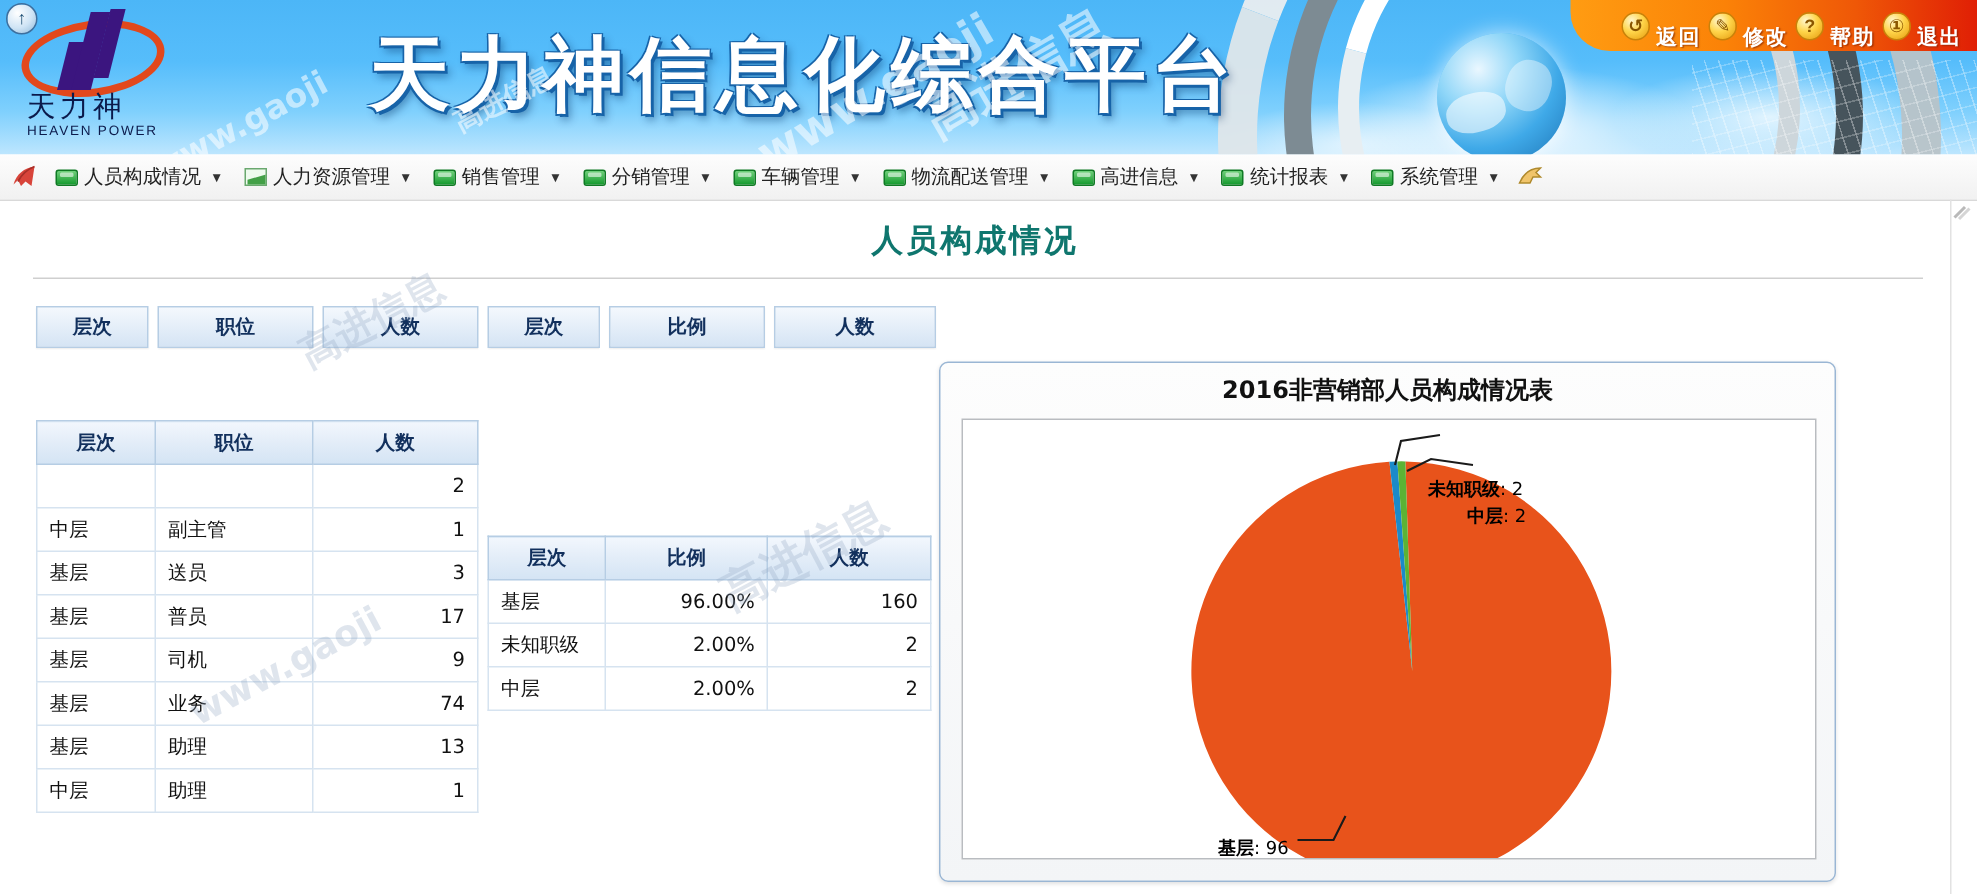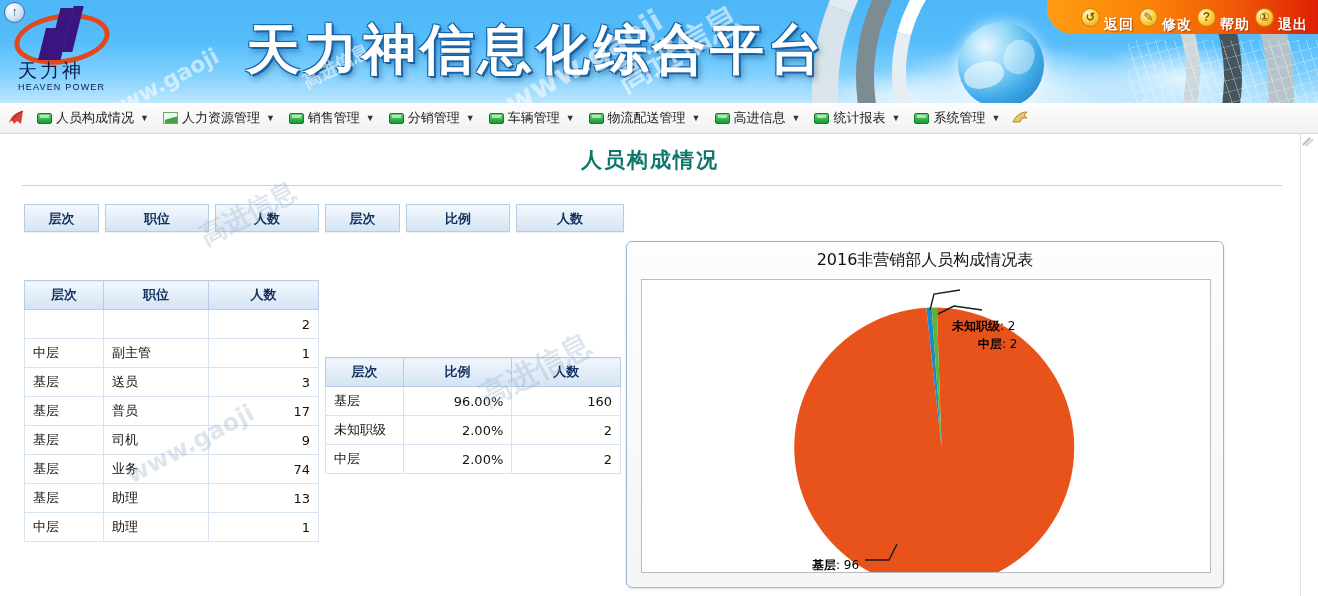--- a/index.html
+++ b/index.html
@@ -114,21 +114,21 @@
   .hdrstrip{position:absolute;display:flex;gap:6px;}
   .hdrcell{height:28px;line-height:28px;text-align:center;color:#12305d;font-weight:bold;font-size:13px;
      background:linear-gradient(180deg,#f4f8fd 0%,#e6eff9 45%,#d5e4f4 100%);
      border:1px solid #b6cde4;box-sizing:border-box;font-family:"DejaVu Sans",sans-serif;
      box-shadow:0 1px 1px rgba(0,0,0,.06);}
 
   
   .chart-panel{position:absolute;left:626px;top:241px;width:596px;height:345px;
      background:linear-gradient(180deg,#fdfdfd,#f3f5f7);border:1px solid #9ab6d4;border-radius:6px;
      box-shadow:0 1px 3px rgba(0,0,0,.12);}
-  .chart-title{position:absolute;left:0;top:8px;width:596px;text-align:center;font-size:16px;font-weight:normal;
+  .chart-title{position:absolute;left:0;top:8px;width:596px;text-align:center;font-size:16px;font-weight:bold;
      color:#111;font-family:"DejaVu Sans",sans-serif;}
   .plot{position:absolute;left:14px;top:37px;width:568px;height:292px;background:#fff;border:1px solid #b9bcc0;}
   .pie-wrap{position:absolute;left:0;top:0;width:568px;height:292px;}
   .lbl-txt{position:absolute;font-size:12px;color:#000;white-space:nowrap;font-family:"DejaVu Sans",sans-serif;}
   .lbl-txt b{font-weight:bold;}
 
   
   .wm{position:absolute;color:rgba(255,255,255,.55);font-weight:bold;pointer-events:none;
       font-family:"DejaVu Sans",sans-serif;white-space:nowrap;}
   .wm-dark{color:rgba(150,170,195,.30);}

